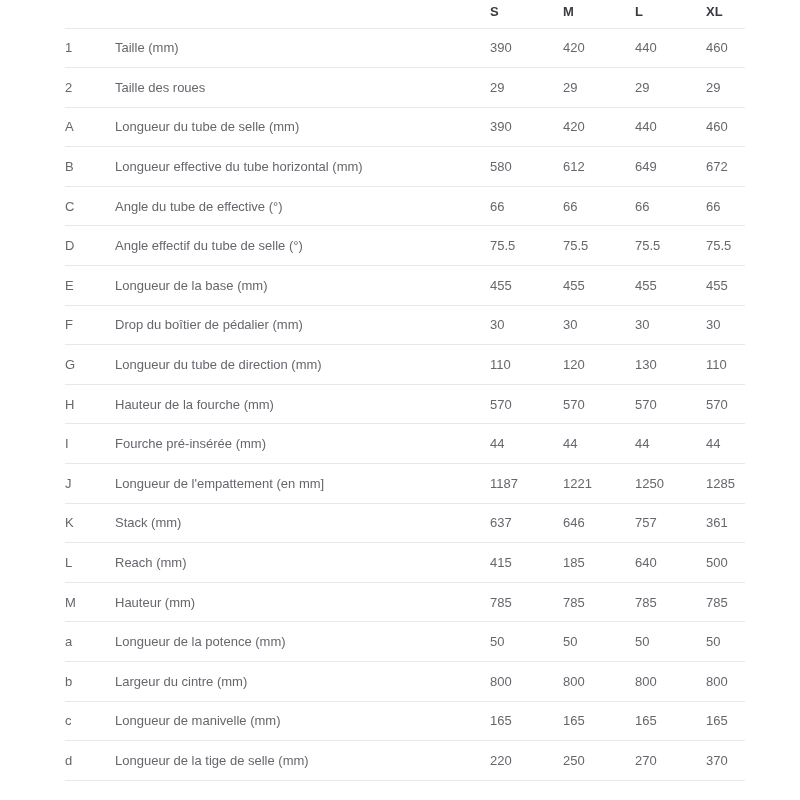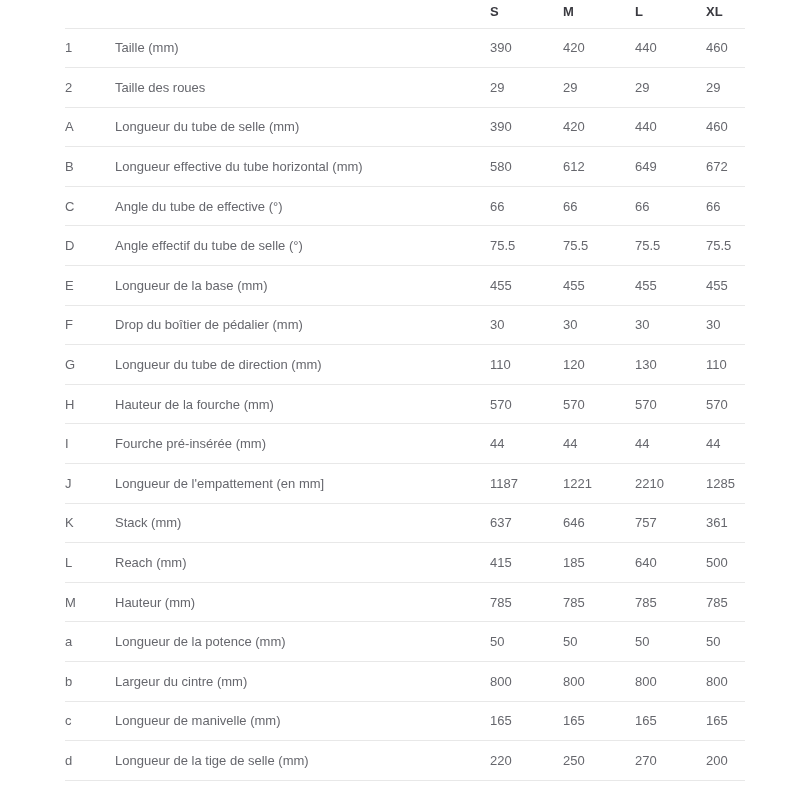--- a/index.html
+++ b/index.html
@@ -172,21 +172,21 @@
     <td>44</td>
     <td>44</td>
     <td>44</td>
   </tr>
 
   <tr>
     <td>J</td>
     <td>Longueur de l'empattement (en mm]</td>
     <td>1187</td>
     <td>1221</td>
-    <td>2210</td>
+    <td>1250</td>
     <td>1285</td>
   </tr>
 
   <tr>
     <td>K</td>
     <td>Stack (mm)</td>
     <td>637</td>
     <td>646</td>
     <td>757</td>
     <td>361</td>
@@ -236,17 +236,17 @@
     <td>165</td>
     <td>165</td>
   </tr>
 
   <tr>
     <td>d</td>
     <td>Longueur de la tige de selle (mm)</td>
     <td>220</td>
     <td>250</td>
     <td>270</td>
-    <td>200</td>
+    <td>370</td>
   </tr>
 </tbody>
   </table>
 </div>
 
 </body></html>

